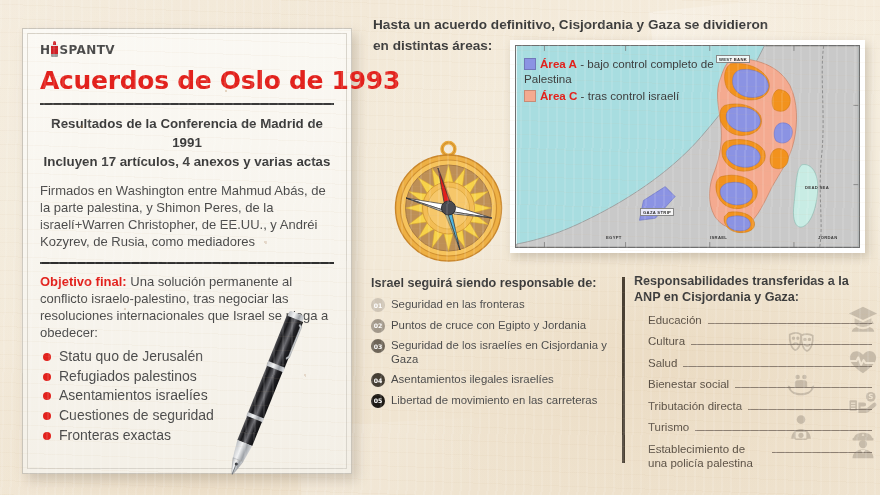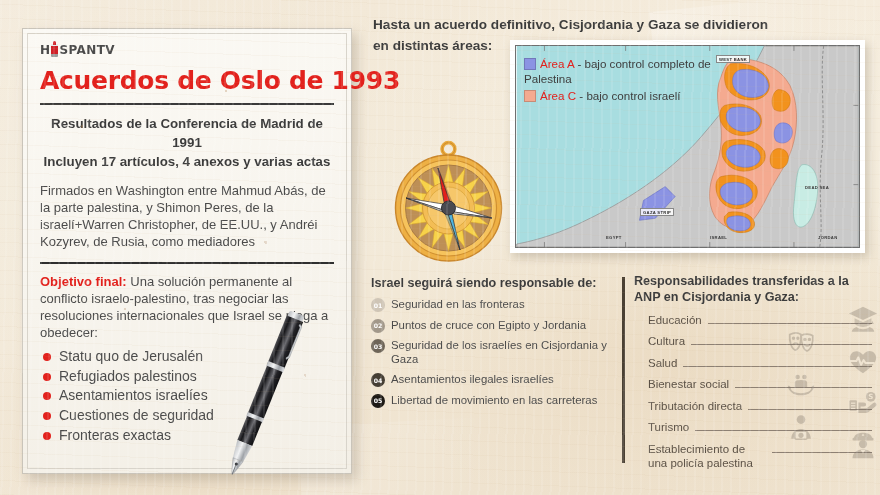--- a/index.html
+++ b/index.html
@@ -153,21 +153,21 @@
 
   #map-legend{
     position:absolute; left:8px; top:10px; width:235px;
     font-size:11.6px; line-height:1.33; color:#3e3e3e; z-index:6;
   }
   #map-legend .lg-row{ margin-bottom:1px; }
   .sw{
     display:inline-block; width:12px; height:12px; margin-right:4px;
     vertical-align:-2px; border:1px solid rgba(0,0,0,.18);
   }
-  .lg-name{ color:#e2211c; font-weight:400; }
+  .lg-name{ color:#e2211c; font-weight:700; }
 
   .map-lbl{
     position:absolute; z-index:5;
     font-size:4.2px; font-weight:700; letter-spacing:.3px;
     color:#2e2e2e; background:rgba(255,255,255,.82);
     padding:0.5px 2px; border:0.5px solid #888;
     white-space:nowrap;
   }
   .map-lbl.plain{ background:none; border:none; color:#3a3a3a; }
 
@@ -395,21 +395,21 @@
           <line x1="340" y1="60" x2="345" y2="60"></line>
           <line x1="340" y1="140" x2="345" y2="140"></line>
         </g>
       </svg>
 
       <div id="map-legend">
         <div class="lg-row">
           <span class="sw" style="background:#8b93e3"></span><span class="lg-name">Área A</span><span> - bajo control completo de Palestina</span>
         </div>
         <div class="lg-row">
-          <span class="sw" style="background:#f4aa90"></span><span class="lg-name">Área C</span><span> - bajo control israelí</span>
+          <span class="sw" style="background:#f4aa90"></span><span class="lg-name">Área C</span><span> - tras control israelí</span>
         </div>
       </div>
 
       <div class="map-lbl" style="left:200px;top:9px">WEST BANK</div>
       <div class="map-lbl" style="left:124px;top:162px">GAZA STRIP</div>
       <div class="map-lbl plain" style="left:287px;top:138px">DEAD SEA</div>
       <div class="map-lbl plain" style="left:88px;top:188px">EGYPT</div>
       <div class="map-lbl plain" style="left:192px;top:188px">ISRAEL</div>
       <div class="map-lbl plain" style="left:300px;top:188px">JORDAN</div>
     </div>

